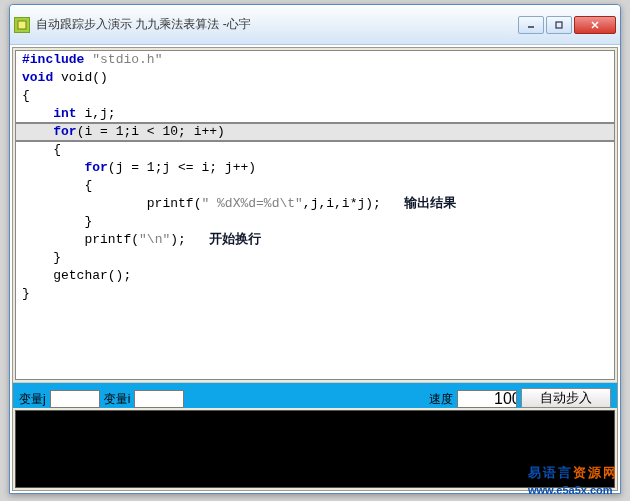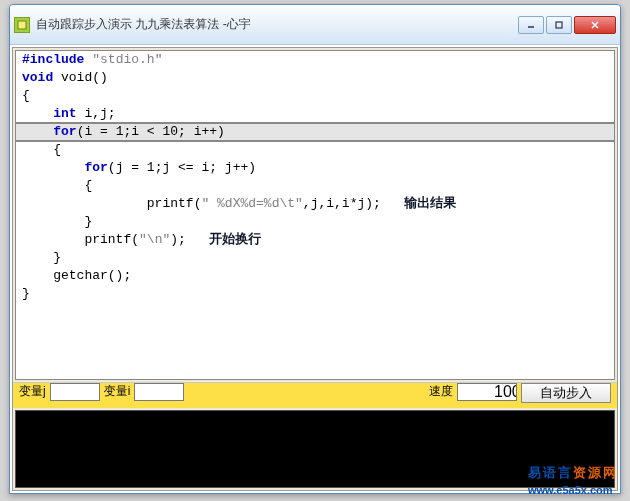--- a/index.html
+++ b/index.html
@@ -96,24 +96,24 @@
     content: "";
     position: absolute;
     left: -1px; right: -1px; top: 0; bottom: 0;
     border-top: 1px solid #888;
     border-bottom: 1px solid #888;
     pointer-events: none;
   }
   .controls {
     height: 26px;
     display: flex;
-    align-items: flex-start;
+    align-items: flex-end;
     padding: 0 6px;
     gap: 4px;
-    background: #fde047;
+    background: #0ea5e9;
     border-top: 1px solid #ccc;
   }
   .controls label { font-size: 12px; color: #000; }
   .controls input.val {
     width: 50px;
     height: 18px;
     border: 1px solid #7a7a7a;
     background: #fff;
     font-size: 12px;
     padding: 0 2px;

